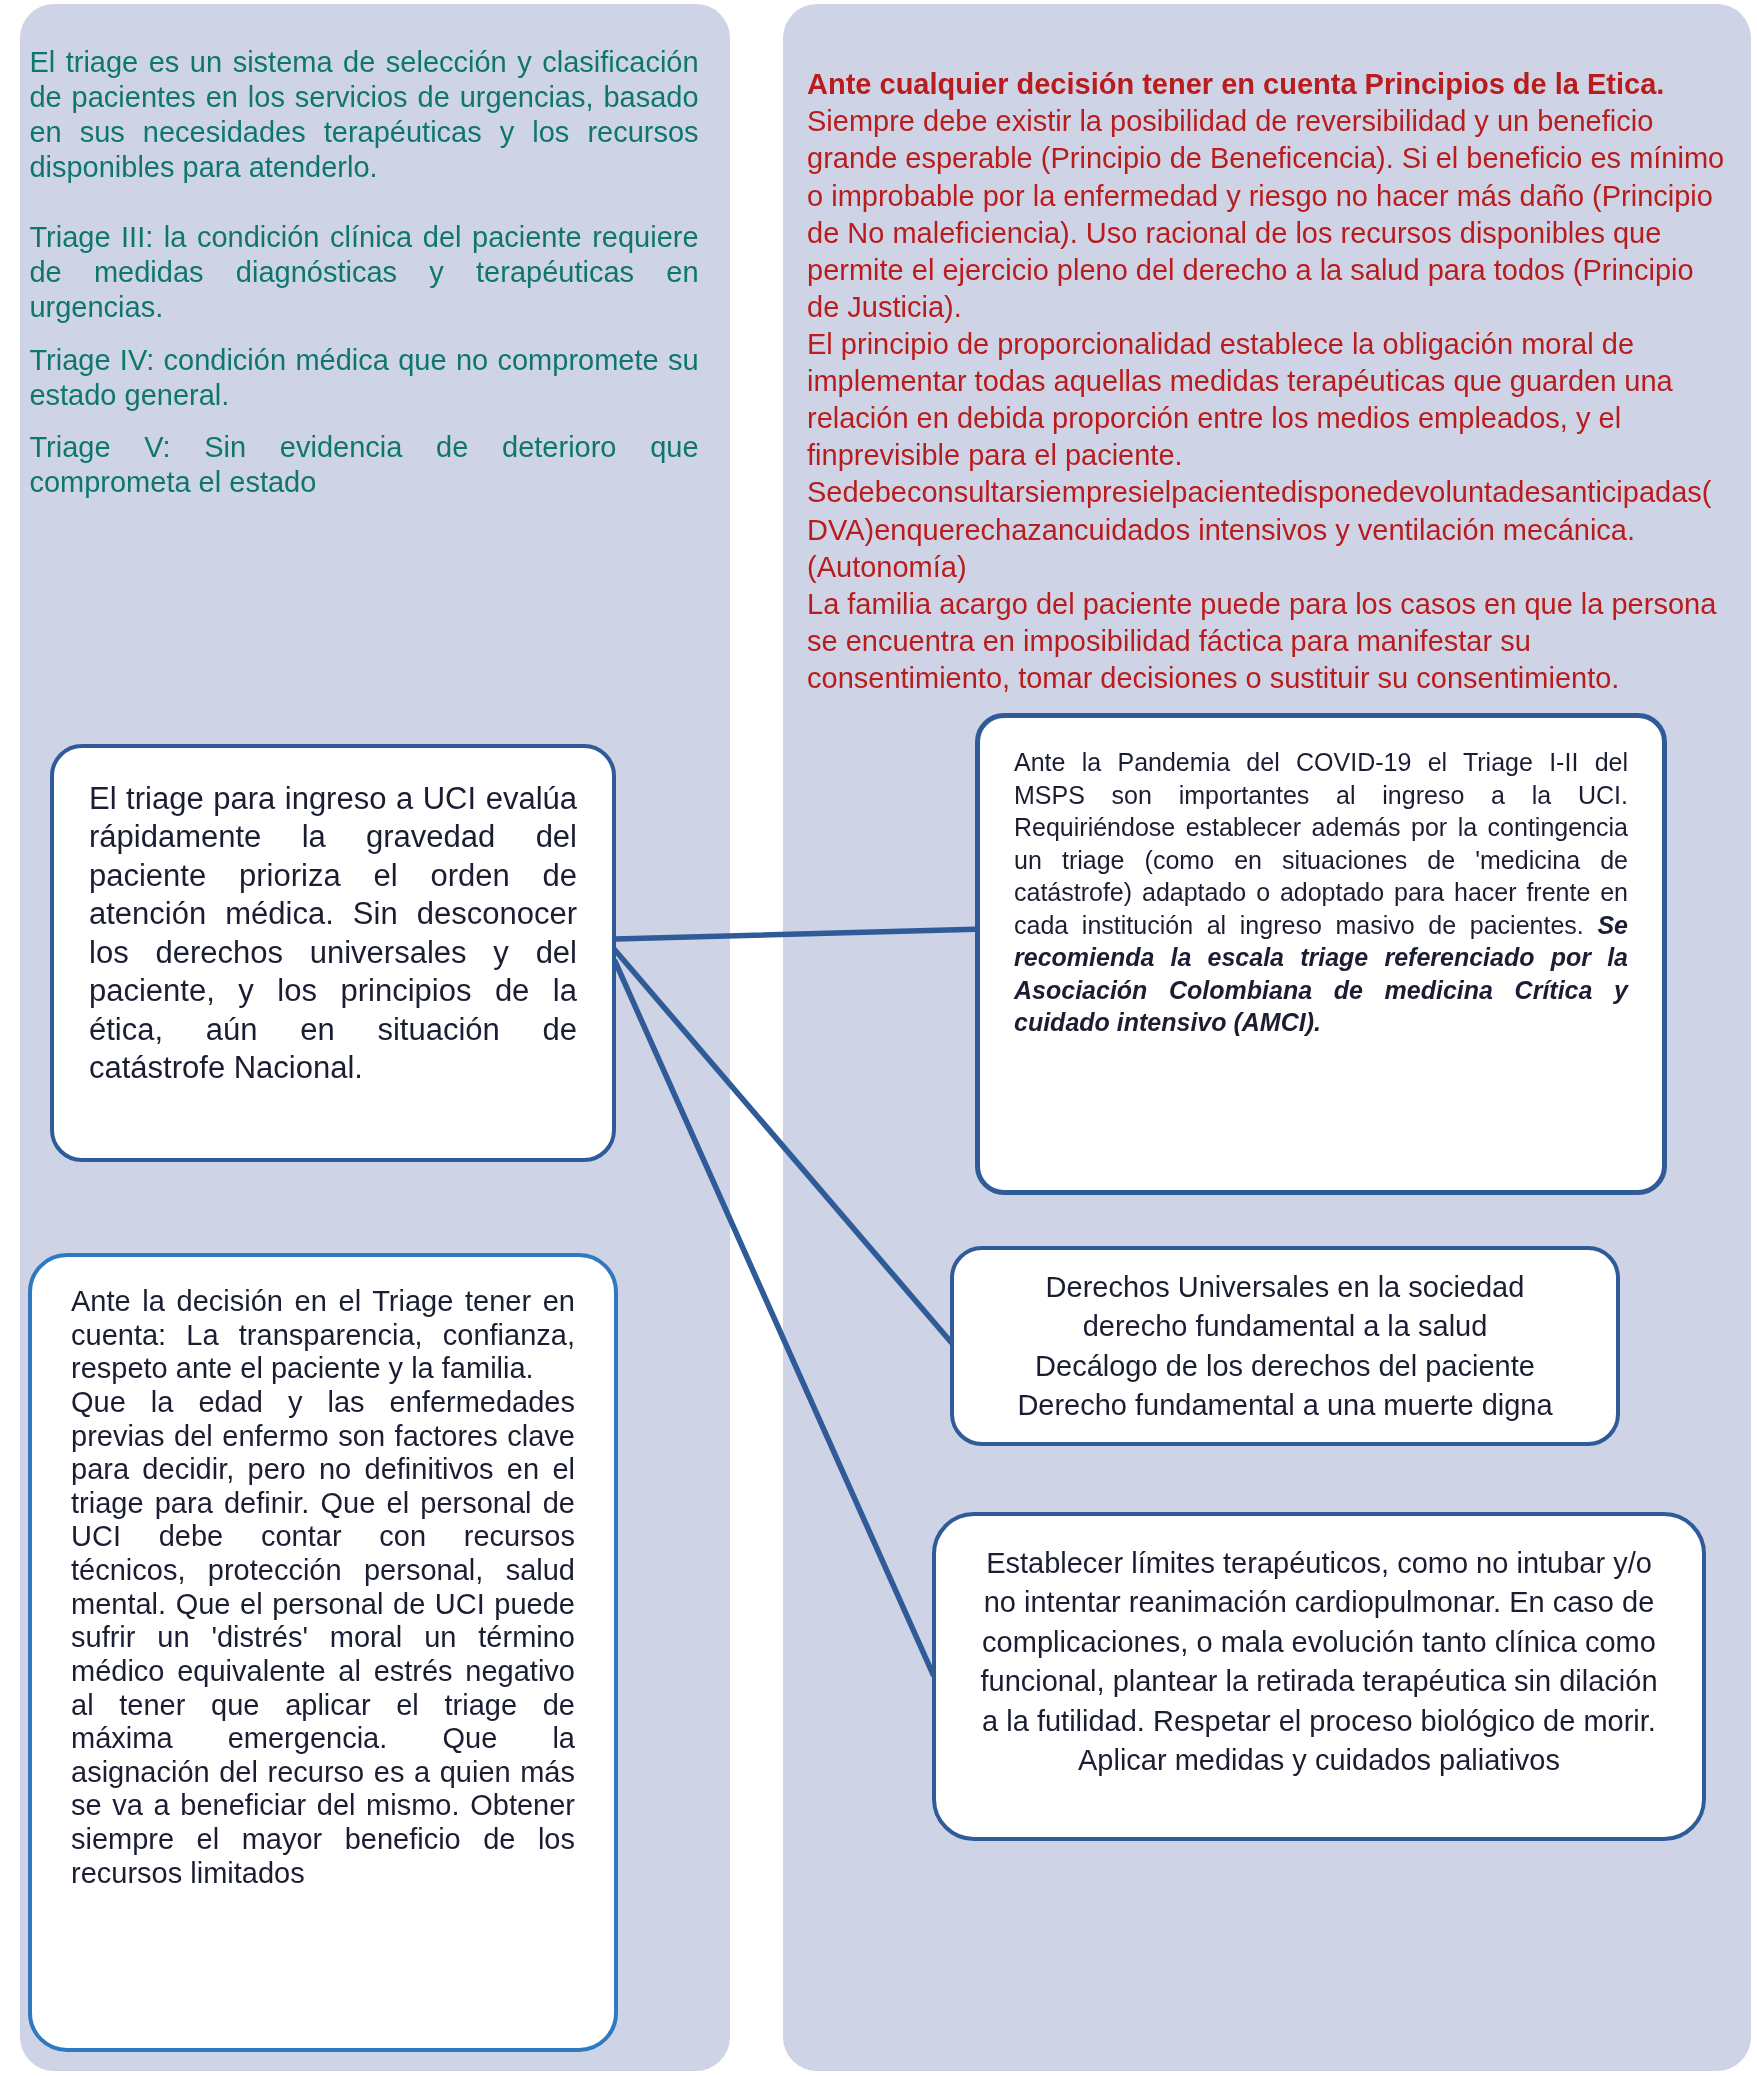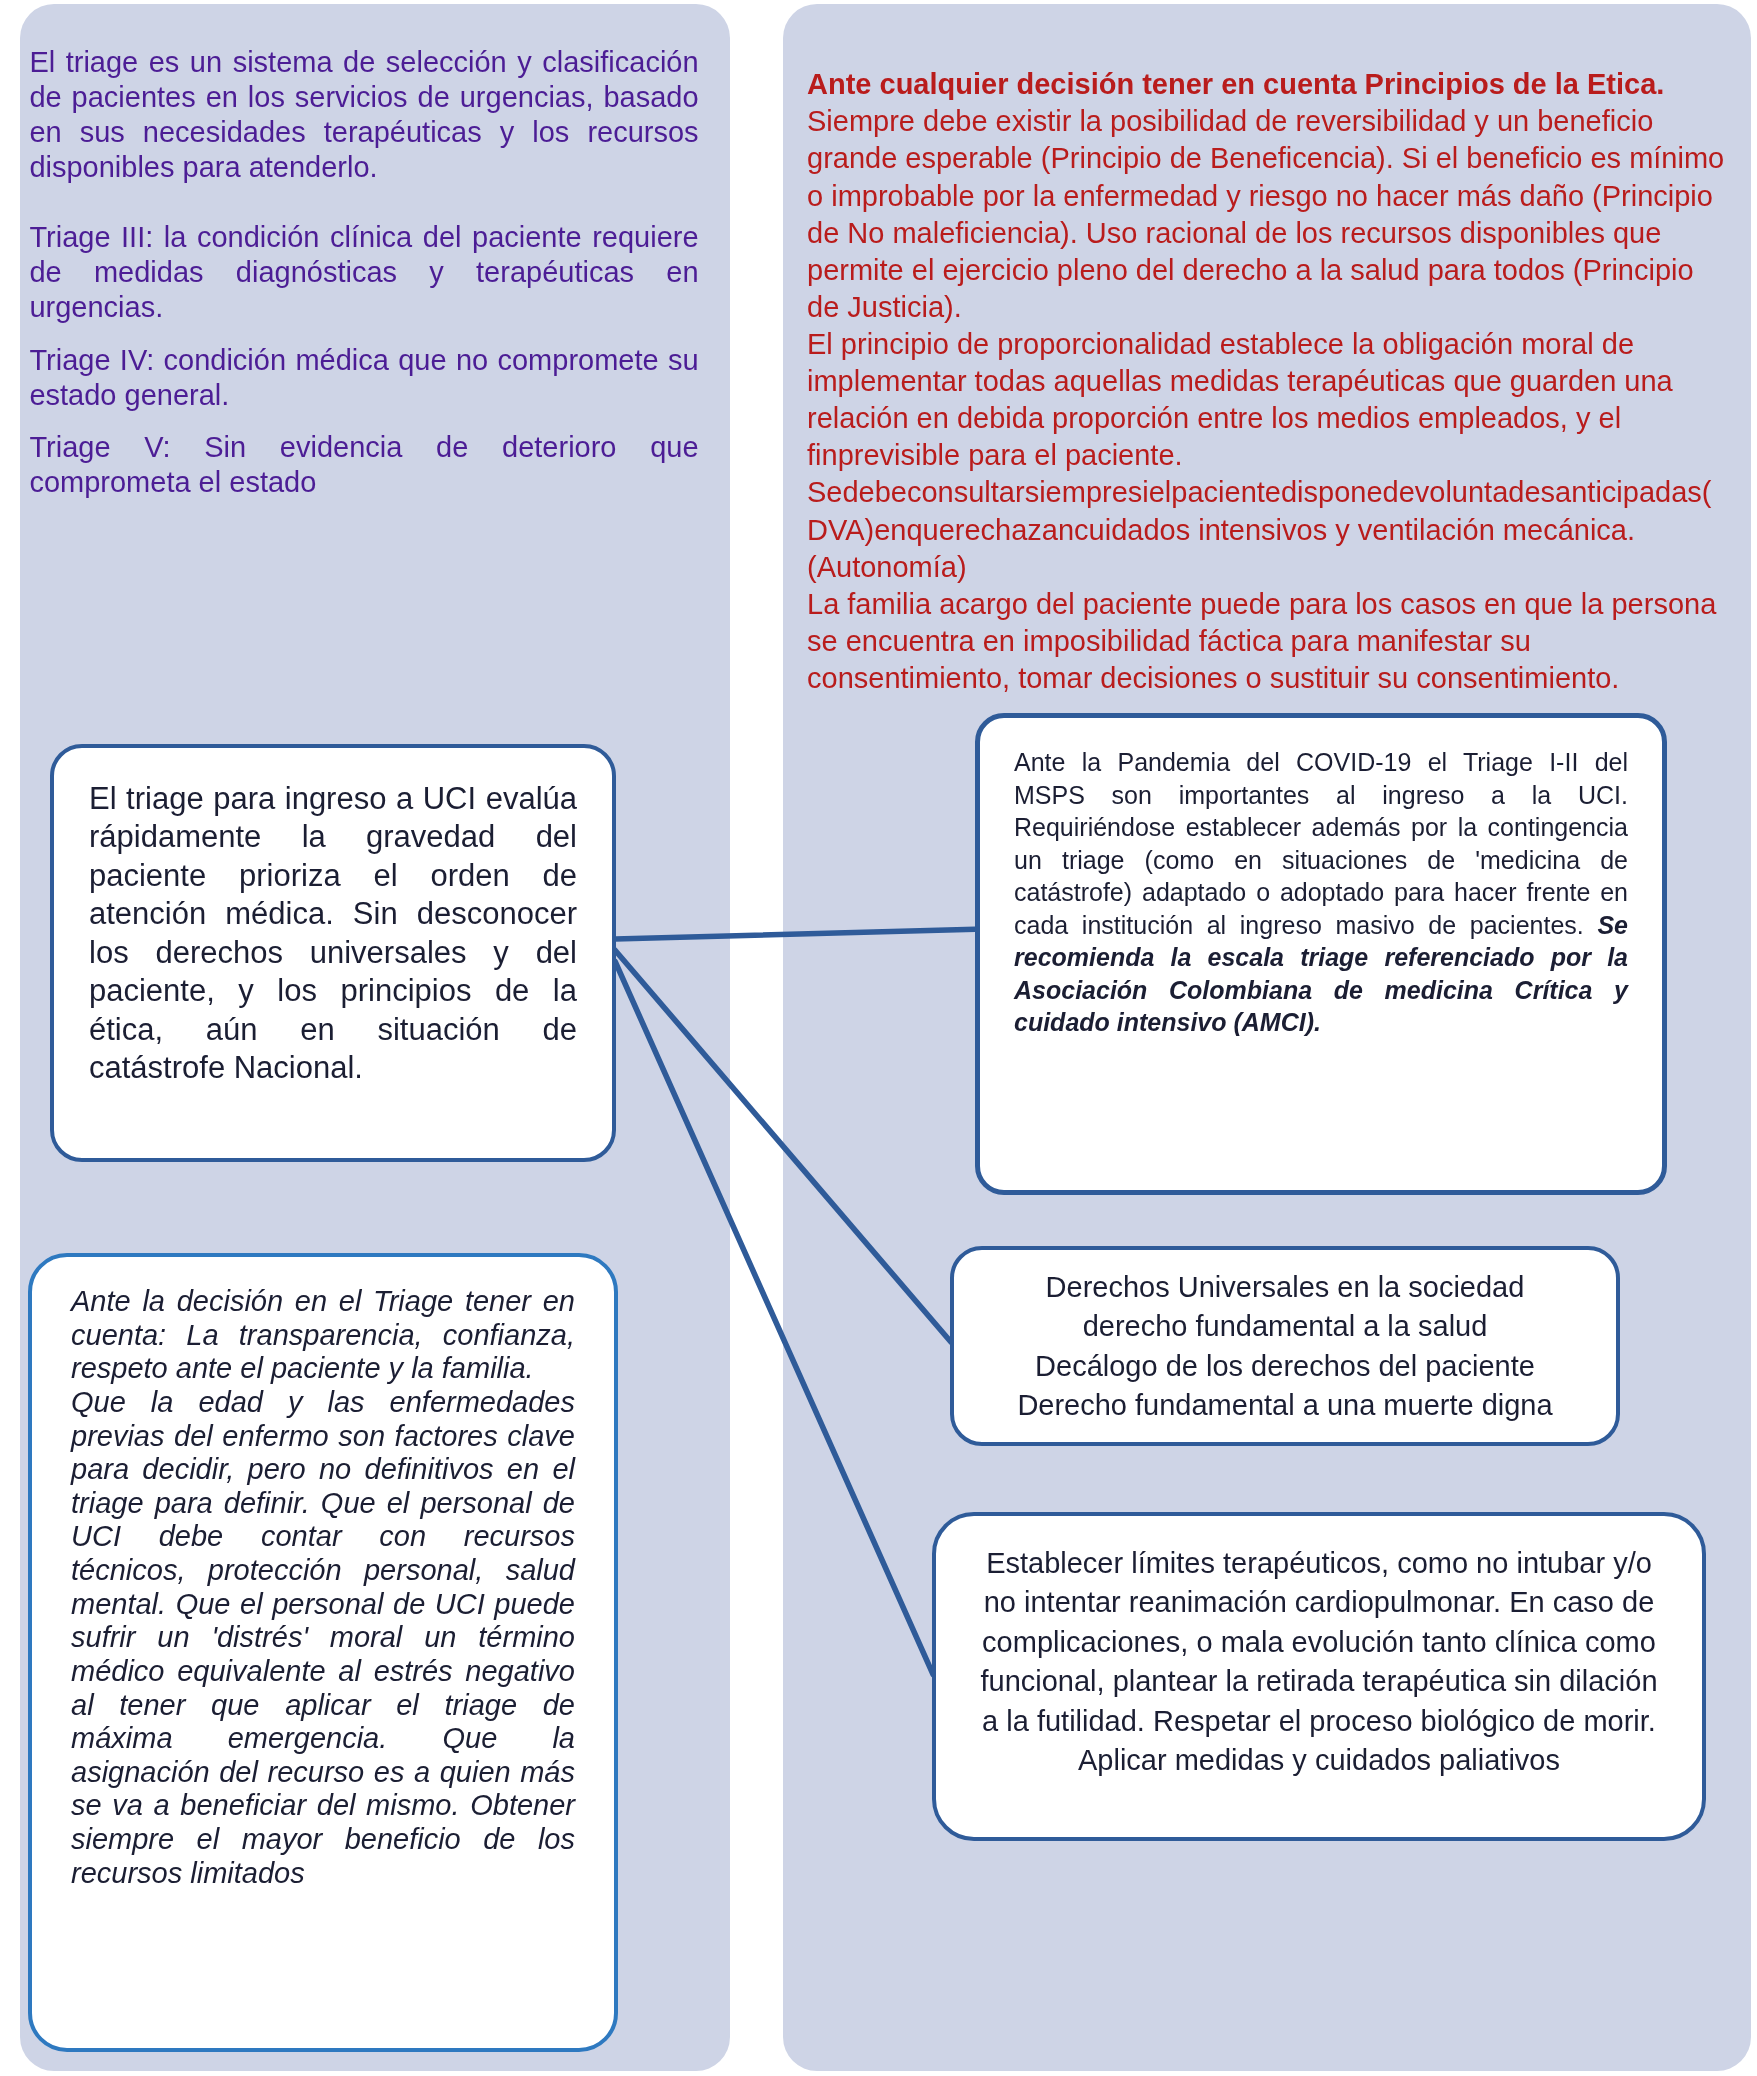--- a/index.html
+++ b/index.html
@@ -21,21 +21,21 @@
     z-index: 0;
   }
   .panel-left  { left: 19.6px;  top: 4.2px; width: 710px; height: 2067px; }
   .panel-right { left: 783px; top: 4.2px; width: 968px; height: 2067px; }
 
   .left-content {
     padding: 41px 31px 0 9.8px;
     font-size: 29px;
     line-height: 1.2;
     text-align: justify;
-    color: #4c1d95;
+    color: #0f766e;
   }
   .left-content p.intro { margin-bottom: 36px; }
   .left-content p.level { margin-bottom: 18px; }
 
   .right-content {
     padding: 62px 21px 0 24px;
     font-size: 29px;
     line-height: 1.28;
     color: #b91c1c;
   }
@@ -59,21 +59,20 @@
   }
 
   .decision-box {
     left: 28px; top: 1253px; width: 590px; height: 799px;
     border-radius: 39px;
     border-color: #2e79c0;
     padding: 28px 39px;
     font-size: 29px;
     line-height: 1.16;
     text-align: justify;
-    font-style: italic;
   }
 
   .covid-box {
     left: 975px; top: 713px; width: 692px; height: 482px;
     border-width: 5.6px;
     border-radius: 29px;
     padding: 28px 34px;
     font-size: 25px;
     line-height: 1.3;
     text-align: justify;

